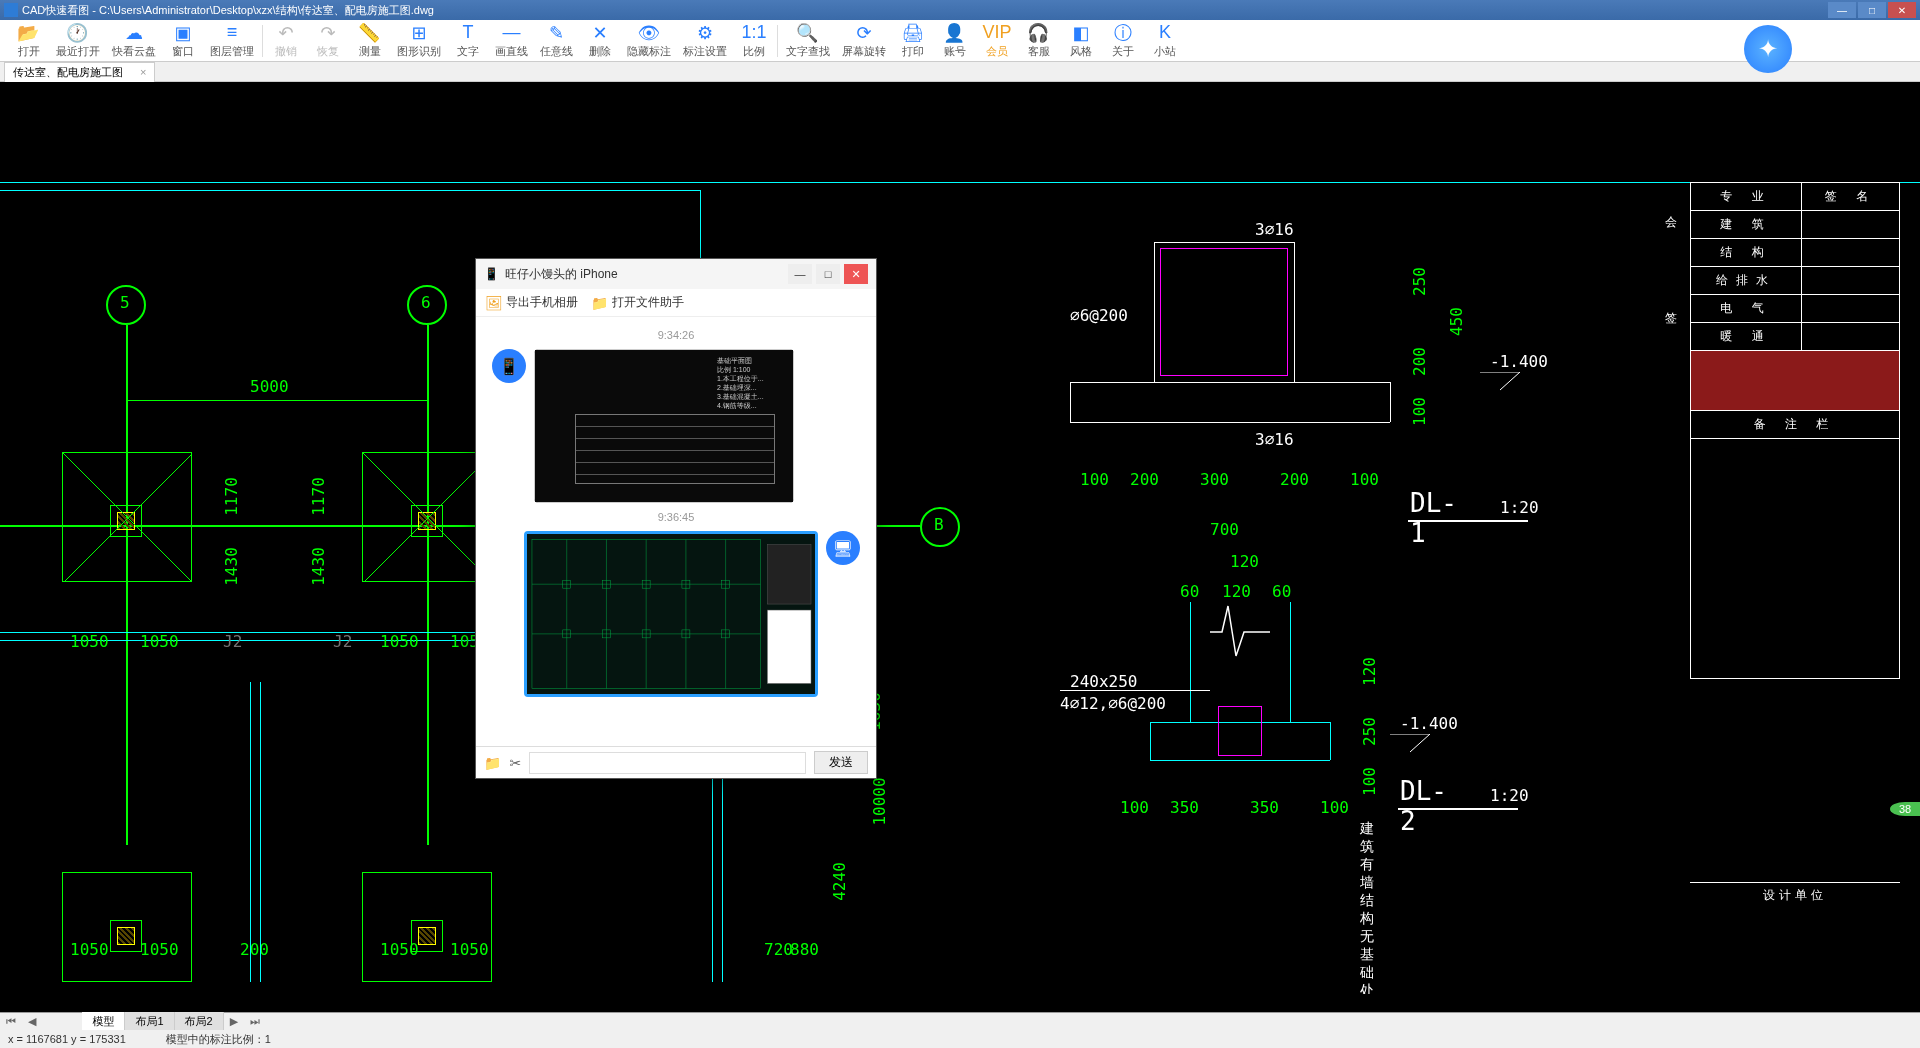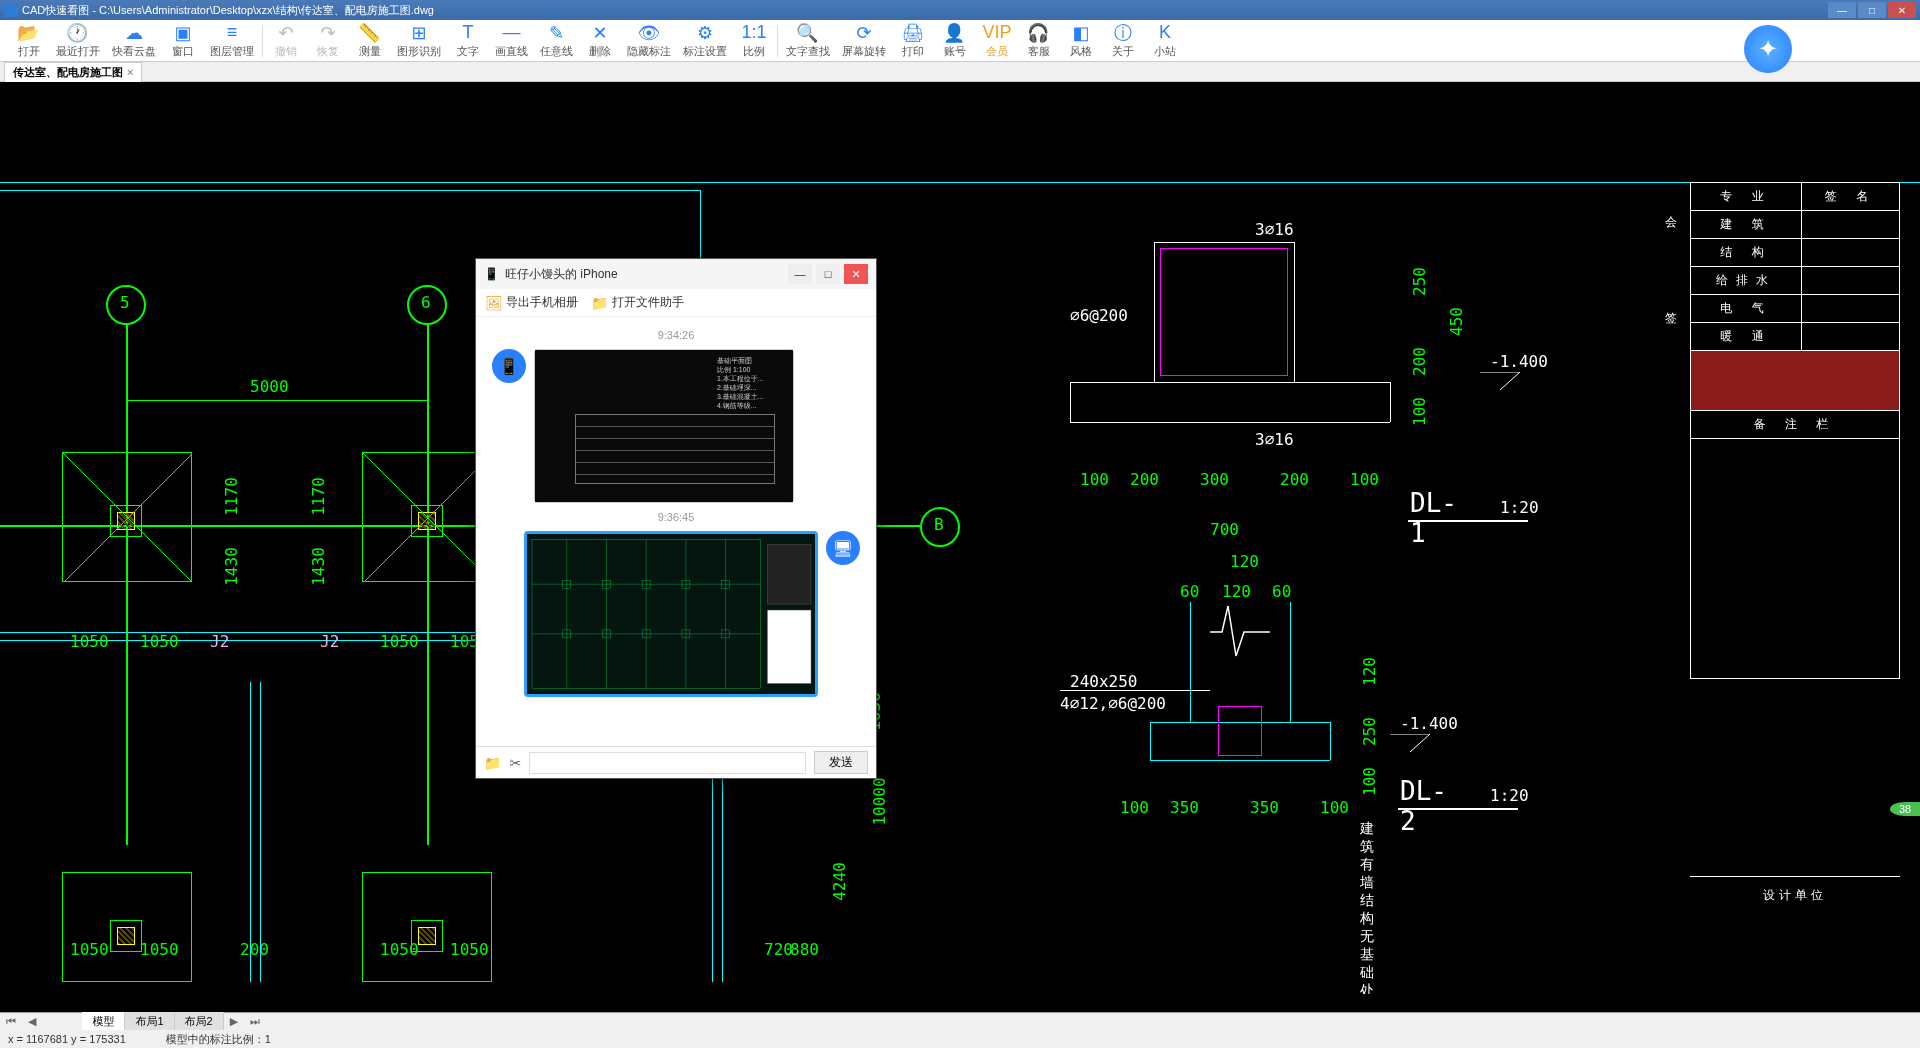--- a/index.html
+++ b/index.html
@@ -16,28 +16,28 @@
     .tool-icon { width: 22px; height: 20px; display: flex; align-items: center; justify-content: center; color: #2a7fff; font-size: 18px; }
     .tool-icon.disabled { color: #bbb; }
     .tool-icon.vip { color: #f0a020; }
     .tool-sep { width: 1px; height: 32px; background: #ddd; margin: 0 2px; }
     .tool-label { font-size: 11px; color: #555; margin-top: 1px; }
     .tool-label.disabled { color: #bbb; }
     .tool-label.vip { color: #f0a020; }
     .logo-swift { margin-left: auto; margin-right: 120px; width: 48px; height: 48px; background: radial-gradient(#5bb3ff,#2a7fff); border-radius: 50%; position: relative; top: 8px; display:flex; align-items:center; justify-content:center; color:#fff; font-size:24px;}
     
     .tabbar { height: 20px; background: #f0f0f0; border-bottom: 1px solid #ccc; display: flex; align-items: center; padding-left: 4px; }
-    .tab { padding: 2px 8px; background: #fff; border: 1px solid #ccc; border-bottom: none; font-size: 11px; display: flex; align-items: center; gap: 4px; font-weight: bold; }
+    .tab { padding: 2px 8px; background: #fff; border: 1px solid #ccc; border-bottom: none; font-size: 11px; display: flex; align-items: center; gap: 17px; }
     .tab-close { color: #999; cursor: pointer; }
     
     .canvas { position: relative; width: 1920px; height: 912px; background: #000; overflow: hidden; }
     
     
     .cad-text { position: absolute; color: #00ff00; font-size: 16px; font-family: monospace; }
-    .cad-text.magenta { color: #f0abfc; }
+    .cad-text.magenta { color: #737373; margin-left: 13px; }
     .cad-text.white { color: #fff; }
     .cad-line { position: absolute; background: #00ff00; }
     .cad-line.cyan { background: #00ffff; }
     .cad-line.white { background: #fff; }
     .cad-circle { position: absolute; border: 2px solid #00ff00; border-radius: 50%; }
     .cad-box { position: absolute; border: 1px solid; }
     
     
     .info-panel { position: absolute; right: 20px; top: 100px; width: 210px; }
     .info-table { border-collapse: collapse; width: 100%; }
@@ -81,21 +81,21 @@
     .thumb-content { width: 100%; height: 152px; background: #0a0a0a; position: relative; font-size: 7px; color: #aaa; }
     .thumb-content.t2 { height: 160px; background: #051510; }
     .thumb-right { position:absolute; right:6px; top:6px; width: 70px; color:#ccc; line-height:1.3;}
     .thumb-table { position:absolute; left:40px; top:64px; width:200px; height:70px; border:1px solid #777;}
     .thumb-table-row { border-bottom:1px solid #555; height:12px;}
     
     svg.mini-plan { width:100%; height:100%; }
     svg.mini-plan line { stroke: #0a4; stroke-width:0.5; }
     svg.mini-plan rect.col { fill:none; stroke:#0a4; stroke-width:0.5;}
     
-    .design-unit { position:absolute; right: 20px; bottom: 90px; width:210px; border-top:1px solid #fff; padding-top:10px;}
+    .design-unit { position:absolute; right: 20px; bottom: 90px; width:210px; border-top:1px solid #fff; padding-top:4px;}
     .design-unit-title { color:#fff; font-size:12px; letter-spacing:4px; text-align:center;}
     .design-unit-logo { display:flex; justify-content:center; gap:2px; margin:10px 0;}
     .design-unit-logo div { width:14px; height:20px; border:2px solid #ff0000;}
     .design-unit-text { color:#fff; font-size:10px; text-align:right; padding-right:20px; line-height:1.4;}
   </style>
 </head>
 <body>
 
 <div class="titlebar">
   <div class="titlebar-icon"></div>

